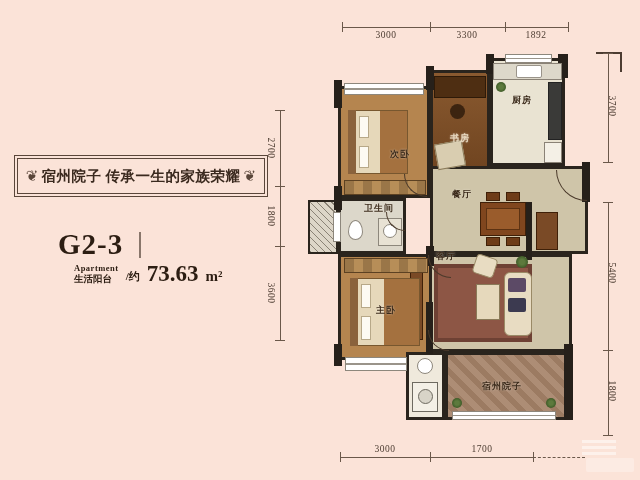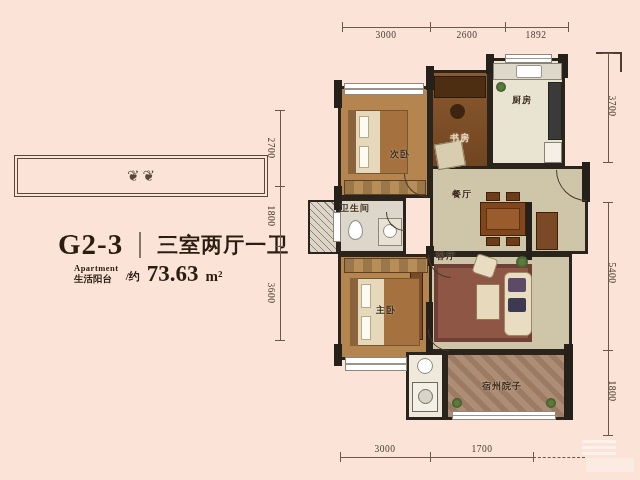--- a/index.html
+++ b/index.html
@@ -49,28 +49,28 @@
   .bedbase{background:#e6d8ba;border:1px solid #77572f}
   .wardrobe{background:repeating-linear-gradient(90deg,#9a7648 0 9px,#b78e58 9px 18px);border:1px solid #5c4122}
   .hatch{background-color:#ddd6c8;background-image:repeating-linear-gradient(45deg,rgba(70,62,50,.55) 0 1px,transparent 1px 5px);border:2px solid #2a241d;box-sizing:border-box}
 </style>
 </head>
 <body>
 
 <div class="plaque">
   <div class="plaque-inner">
     <span class="orn">❦</span>
+    <span class="plaque-text">宿州院子 传承一生的家族荣耀</span>
     <span class="orn">❦</span>
   </div>
 </div>
 
 <div class="unit-row1">
   <span class="unit-code">G2-3</span>
   <span class="unit-div"></span>
-  <span class="unit-layout">三室两厅一卫</span>
 </div>
 <div class="unit-row2">
   <span class="area-labels">
     <span class="lab-en">Apartment</span>
     <span class="lab-cn">生活阳台</span>
   </span>
   <span class="lab-approx">/约</span>
   <span class="area-val">73.63</span>
   <span class="area-unit">m²</span>
 </div>
@@ -159,34 +159,34 @@
 
   <div class="furn" style="left:117px;top:308px;width:16px;height:16px;background:#fff;border:1px solid #8d877c;border-radius:50%"></div>
   <div class="furn" style="left:112px;top:332px;width:26px;height:30px;background:#f4f0e6;border:1px solid #6e6a60"></div>
   <div class="furn" style="left:118px;top:339px;width:15px;height:15px;background:#d8d4c8;border:1px solid #6e6a60;border-radius:50%"></div>
   <div class="plant" style="left:152px;top:348px;width:10px;height:10px"></div>
   <div class="plant" style="left:246px;top:348px;width:10px;height:10px"></div>
 
   <span class="rlabel" style="left:212px;top:44px">厨房</span>
   <span class="rlabel" style="left:150px;top:82px;color:#e8d9c0">书房</span>
   <span class="rlabel" style="left:90px;top:98px">次卧</span>
-  <span class="rlabel" style="left:40px;top:152px">卫生间</span>
+  <span class="rlabel" style="left:64px;top:152px">卫生间</span>
   <span class="rlabel" style="left:152px;top:138px">餐厅</span>
   <span class="rlabel" style="left:136px;top:200px">客厅</span>
   <span class="rlabel" style="left:76px;top:254px">主卧</span>
   <span class="rlabel" style="left:182px;top:330px">宿州院子</span>
 </div>
 
 <div class="dlh" style="left:342px;top:27px;width:226px"></div>
 <div class="tkv" style="left:342px;top:22px"></div>
 <div class="tkv" style="left:430px;top:22px"></div>
 <div class="tkv" style="left:505px;top:22px"></div>
 <div class="tkv" style="left:568px;top:22px"></div>
 <span class="dim" style="left:356px;top:30px;width:60px">3000</span>
-<span class="dim" style="left:437px;top:30px;width:60px">2600</span>
+<span class="dim" style="left:437px;top:30px;width:60px">3300</span>
 <span class="dim" style="left:506px;top:30px;width:60px">1892</span>
 
 <div class="dlh" style="left:596px;top:52px;width:26px;height:2px;background:#4c3c31"></div>
 <div class="dlv" style="left:620px;top:52px;height:20px;width:2px;background:#4c3c31"></div>
 
 <div class="dlh" style="left:340px;top:457px;width:193px"></div>
 <div class="dash" style="left:533px;top:457px;width:52px"></div>
 <div class="tkv" style="left:340px;top:452px"></div>
 <div class="tkv" style="left:430px;top:452px"></div>
 <div class="tkv" style="left:533px;top:452px"></div>

